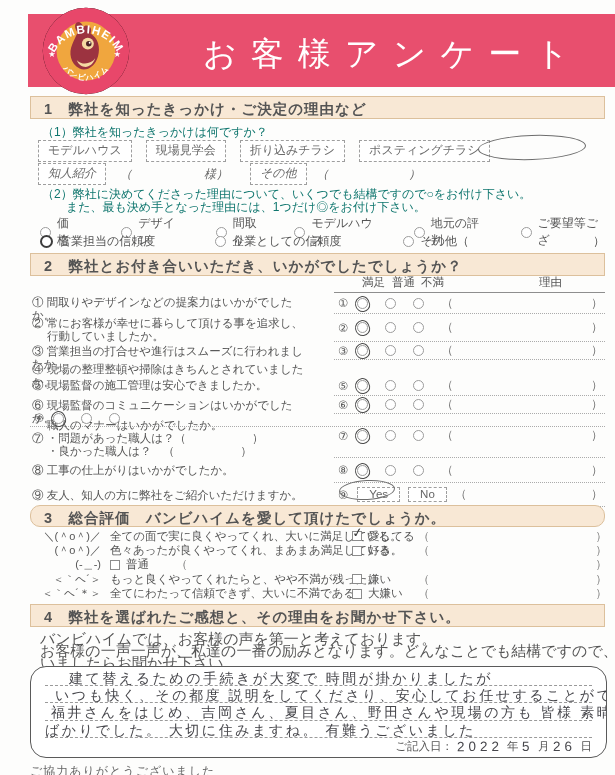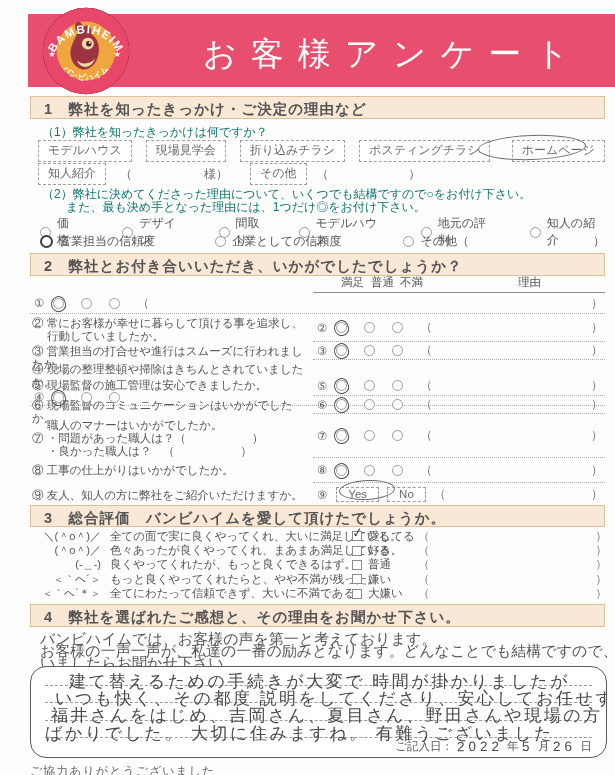--- a/index.html
+++ b/index.html
@@ -41,21 +41,21 @@
     transform:rotate(-10deg);
   }
   .radio.dbl { border:2.4px solid #3d3d3d; width:13px; height:13px; }
   .hand-oval {
     position:absolute; border:1.6px solid #6d6d6d; border-radius:50%;
     pointer-events:none;
   }
   .hw { color:#47474c; letter-spacing:2.5px; font-weight:500; transform:rotate(-0.5deg); white-space:nowrap; }
   
   .s2 { position:absolute; left:30px; top:277px; width:575px; font-size:11.5px; }
-  .s2row { display:flex; align-items:stretch; }
+  .s2row { display:flex; align-items:stretch;gap:21px; }
   .ql { width:283px; padding:3px 0 0 2px; color:#555; line-height:13px; }
   .qr { flex:1; display:flex; align-items:center; border-bottom:1px dotted #ababab; padding:1px 2px 1px 4px; color:#555; }
   .qr .qnum { margin-right:9px; }
   .qr .radio { margin-right:17px; }
   .reason { flex:1; display:flex; justify-content:space-between; color:#777; font-size:12px; }
   .s2 .hdr .qr { border-bottom:1px solid #8e8e8e; padding-bottom:2px; color:#555; }
   .hcols { display:flex; width:100%; font-size:11.5px; }
   .yn-box { border:1px dashed #9e9e9e; font-size:11.5px; color:#666; padding:0 11px 1px; margin-right:8px; background:#fff; position:relative; }
   
   .s3 { position:absolute; left:30px; top:529px; width:577px; font-size:11.5px; color:#555; }
@@ -66,21 +66,21 @@
   .cbx.checked::after { content:"✓"; position:absolute; left:-1px; top:-7px; font-size:13px; color:#3f3f3f; transform:rotate(-8deg); }
   .s3row .lblc { width:50px; white-space:nowrap; }
   .s3row .pr { flex:1; display:flex; justify-content:space-between; color:#777; }
   
   .s4desc { position:absolute; left:40px; font-size:15px; color:#555; white-space:nowrap; }
   .cbox {
     position:absolute; left:30px; top:666px; width:577px; height:92px;
     border:1.5px solid #5a5a5a; border-radius:16px; padding:2px 14px 0;
     overflow:hidden; background:#fff;
   }
-  .cline { height:17.2px; border-bottom:1.2px dashed #9a9a9a; font-size:17px; padding-top:1px; }
+  .cline { height:17.2px; border-bottom:1.2px dashed #9a9a9a; font-size:14px; padding-top:1px; }
   .dateline { height:17px; display:flex; justify-content:flex-end; align-items:center; font-size:11.5px; color:#555; }
   .dateline .hw { font-size:13.5px; margin:0 4px; letter-spacing:4px; }
   .footer { position:absolute; left:30px; top:763px; font-size:12px; color:#666; letter-spacing:1px; }
   .inline-gap { display:inline-block; }
 </style>
 </head>
 <body>
 
 <div class="banner">
   <div class="banner-title">お客様アンケート</div>
@@ -108,25 +108,24 @@
 
 <div class="secbar" style="top:96px;">1　弊社を知ったきっかけ・ご決定の理由など</div>
 
 <div class="lbl12" style="left:42px; top:124px;">（1）弊社を知ったきっかけは何ですか？</div>
 
 <div style="position:absolute; left:38px; top:140px; width:567px; display:flex; gap:14px;">
   <span class="optbox">モデルハウス</span>
   <span class="optbox">現場見学会</span>
   <span class="optbox">折り込みチラシ</span>
   <span class="optbox">ポスティングチラシ</span>
-  <span class="optbox" style="margin-left:8px;">ホームページ</span>
 </div>
 <div class="hand-oval" style="left:478px; top:135px; width:108px; height:25px; transform:rotate(-2deg);"></div>
 
-<div style="position:absolute; left:38px; top:163px; width:567px; display:flex; align-items:center; font-size:12px; color:#666;">
+<div style="position:absolute; left:38px; top:163px; width:567px; display:flex; align-items:center; font-size:12px; color:#666;font-style:italic;">
   <span class="optbox">知人紹介</span>
   <span style="margin-left:14px;">（</span>
   <span style="width:72px;"></span>
   <span>様）</span>
   <span class="optbox" style="margin-left:22px;">その他</span>
   <span style="margin-left:10px;">（</span>
   <span style="width:80px;"></span>
   <span>）</span>
 </div>
 
@@ -138,21 +137,21 @@
     <span style="margin:0 42px 0 6px;">価格</span>
   <span class="radio"></span>
     <span style="margin:0 32px 0 6px;">デザイン</span>
   <span class="radio"></span>
     <span style="margin:0 28px 0 6px;">間取り</span>
   <span class="radio"></span>
     <span style="margin:0 34px 0 6px;">モデルハウス</span>
   <span class="radio"></span>
     <span style="margin:0 34px 0 6px;">地元の評判</span>
   <span class="radio"></span>
-    <span style="margin-left:6px;">知人の紹介</span>
+    <span style="margin-left:6px;">ご要望等ござ</span>
 </div>
 
 <div style="position:absolute; left:40px; top:233px; width:565px; display:flex; align-items:center; font-size:12px; color:#555;">
   <span class="radio dbl"></span>
     <span style="margin:0 60px 0 6px;">営業担当の信頼度</span>
   <span class="radio"></span>
     <span style="margin:0 62px 0 6px;">企業としての信頼度</span>
   <span class="radio"></span>
     <span style="margin-left:6px;">その他（</span>
   <span style="flex:1;"></span>
@@ -168,20 +167,21 @@
       <div class="hcols">
         <span style="margin-left:24px;">満足</span>
         <span style="margin-left:7px;">普通</span>
         <span style="margin-left:6px;">不満</span>
         <span style="margin-left:95px;">理由</span>
       </div>
     </div>
   </div>
 
   <div class="s2row" style="height:21px;">
+    <div class="ql"><span>①</span> <span>間取りやデザインなどの提案力はいかがでしたか。</span></div>
     <div class="qr">
         <span class="qnum">①</span>
       <span class="radio marked"></span>
       <span class="radio"></span>
       <span class="radio"></span>
       <span class="reason">
           <span>（</span>
           <span>）</span>
         </span>
     </div>
@@ -294,21 +294,21 @@
       <span class="yn-box">No</span>
       <span class="reason">
           <span>（</span>
           <span>）</span>
         </span>
     </div>
   </div>
 </div>
 <div class="hand-oval" style="left:339px; top:480px; width:56px; height:20px; transform:rotate(-3deg);"></div>
 
-<div class="secbar" style="top:505px; height:22px;">3　総合評価　バンビハイムを愛して頂けたでしょうか。</div>
+<div class="secbar" style="top:505px; height:22px;border-radius:10px;">3　総合評価　バンビハイムを愛して頂けたでしょうか。</div>
 
 <div class="s3">
   <div class="s3row">
     <span class="e">＼(＾o＾)／</span>
     <span class="t">全ての面で実に良くやってくれ、大いに満足している。</span>
     <span class="cbx checked"></span>
     <span class="lblc">愛してる</span>
     <span class="pr">
         <span>（</span>
         <span>）</span>
@@ -319,21 +319,20 @@
     <span class="t">色々あったが良くやってくれ、まあまあ満足している。</span>
     <span class="cbx"></span>
     <span class="lblc">好き</span>
     <span class="pr">
         <span>（</span>
         <span>）</span>
       </span>
   </div>
   <div class="s3row">
     <span class="e">(-＿-)</span>
-    <span class="t">良くやってくれたが、もっと良くできるはず。</span>
     <span class="cbx"></span>
     <span class="lblc">普通</span>
     <span class="pr">
         <span>（</span>
         <span>）</span>
       </span>
   </div>
   <div class="s3row">
     <span class="e">＜｀ヘ´＞</span>
     <span class="t">もっと良くやってくれたらと、やや不満が残った。</span>

